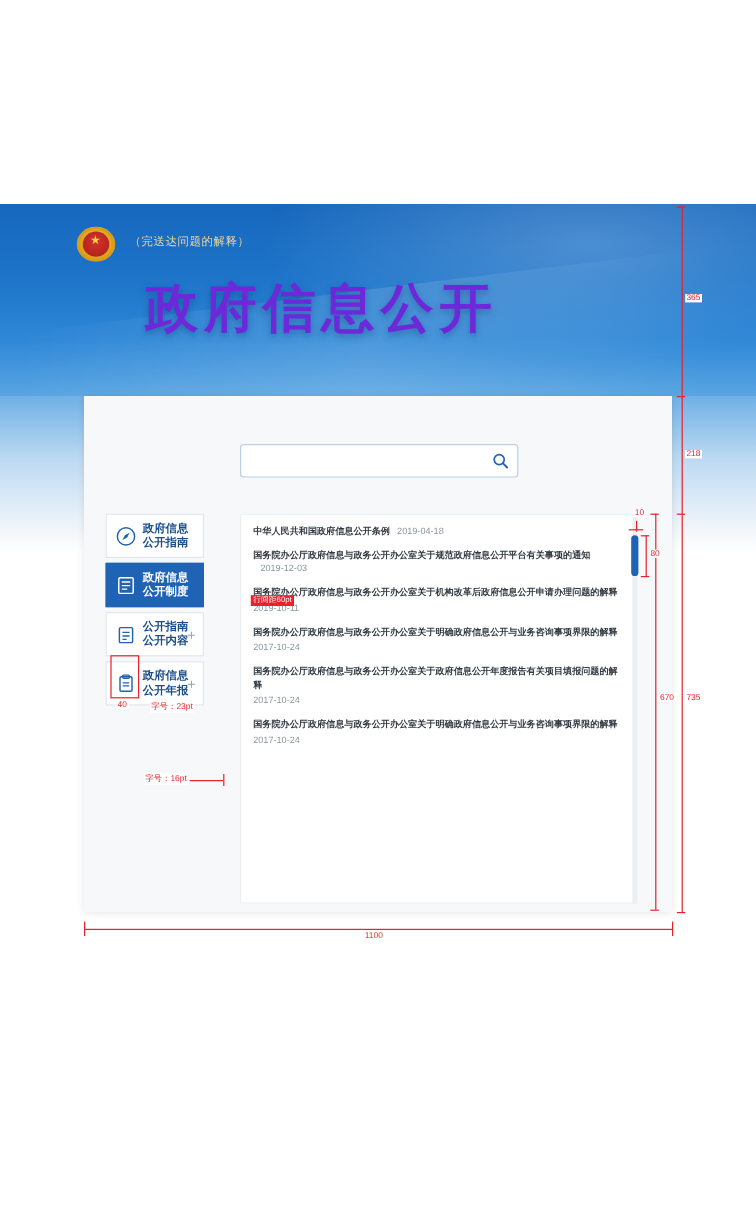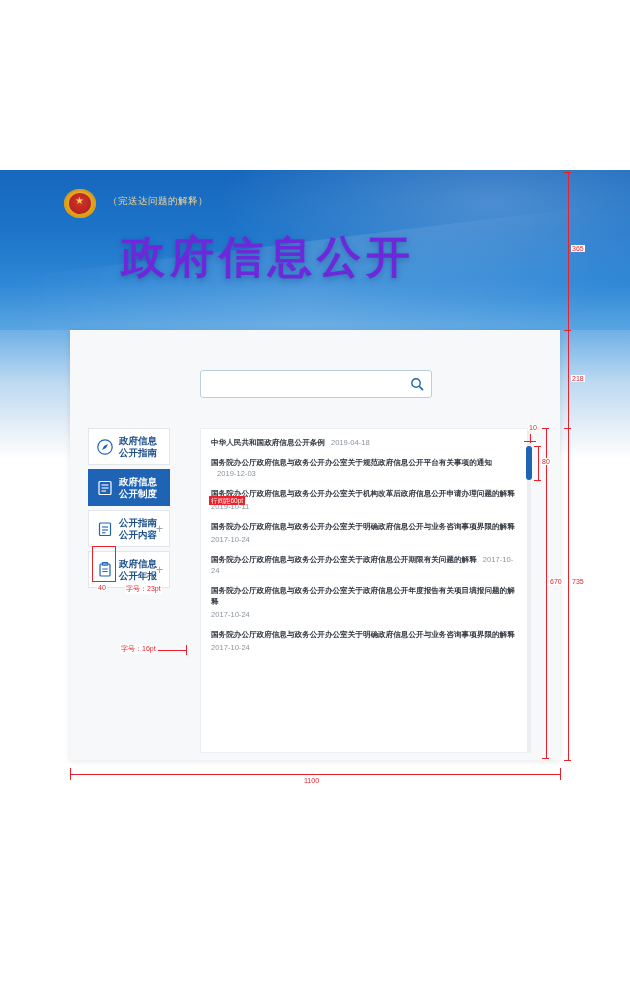--- a/index.html
+++ b/index.html
@@ -368,23 +368,20 @@
       <span class="row-title">国务院办公厅政府信息与政务公开办公室关于机构改革后政府信息公开申请办理问题的解释</span>
       <span class="row-date-block">2019-10-11</span>
     </div>
 
 
     <div class="list-row">
       <span class="row-title">国务院办公厅政府信息与政务公开办公室关于明确政府信息公开与业务咨询事项界限的解释</span>
       <span class="row-date-block">2017-10-24</span>
     </div>
 
-    <div class="list-row">
-      <span class="row-title">国务院办公厅政府信息与政务公开办公室关于政府信息公开期限有关问题的解释</span><span class="row-date">2017-10-24</span>
-    </div>
 
     <div class="list-row">
       <span class="row-title">国务院办公厅政府信息与政务公开办公室关于政府信息公开年度报告有关项目填报问题的解释</span>
       <span class="row-date-block">2017-10-24</span>
     </div>
 
 
     <div class="list-row">
       <span class="row-title">国务院办公厅政府信息与政务公开办公室关于明确政府信息公开与业务咨询事项界限的解释</span>
       <span class="row-date-block">2017-10-24</span>

